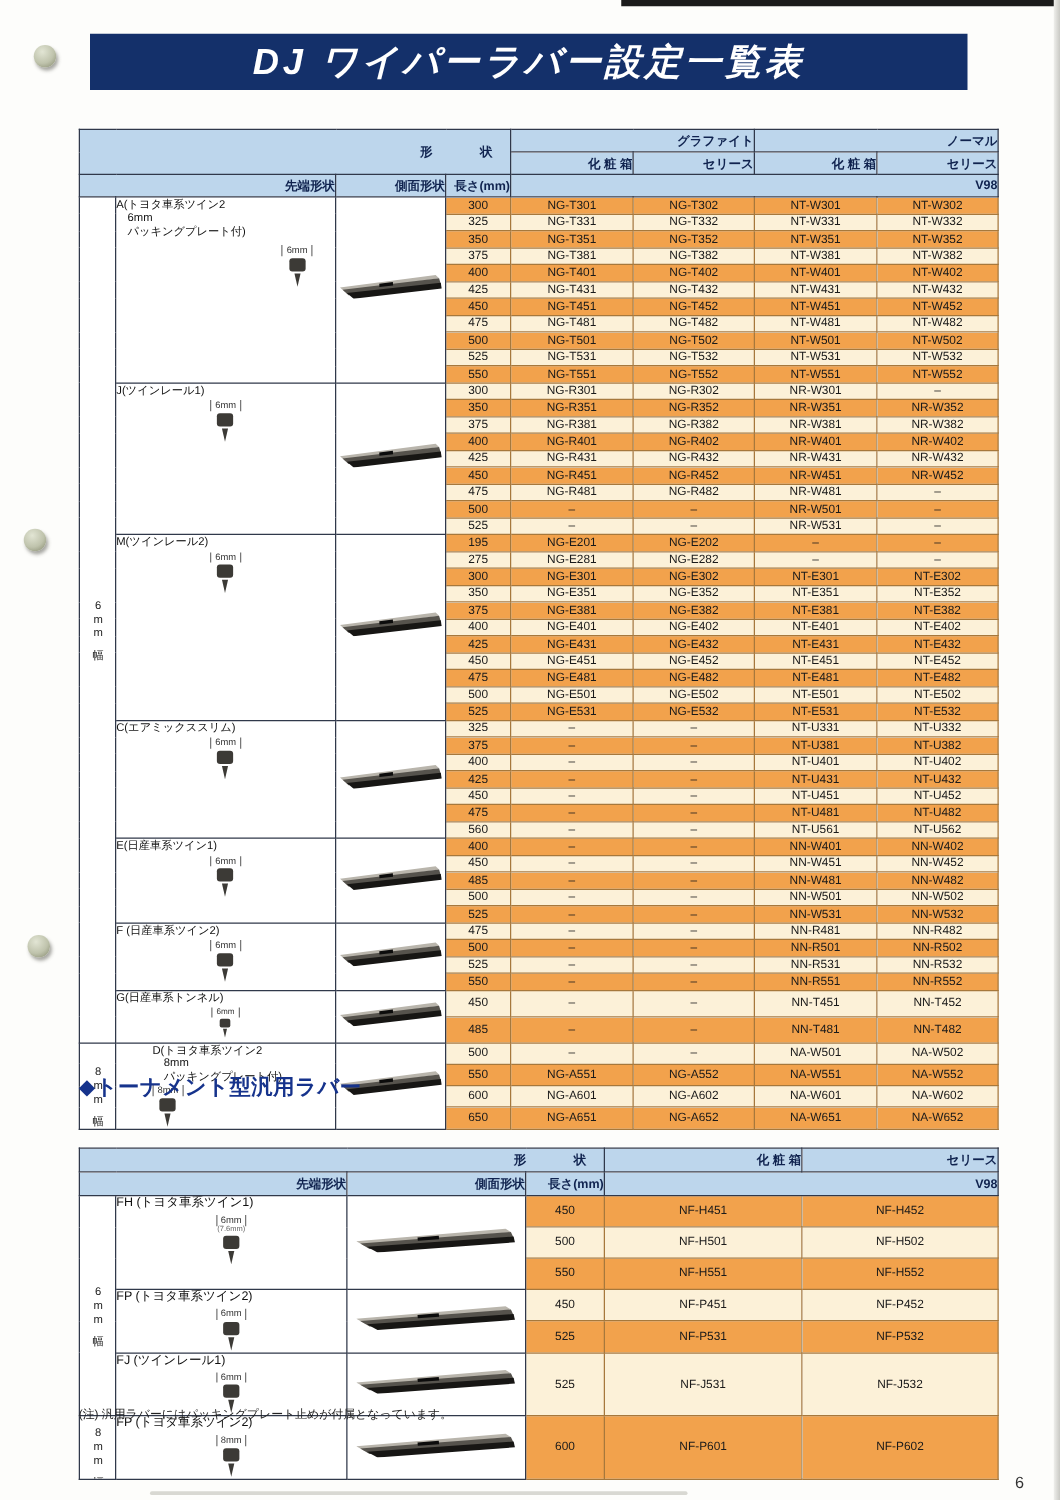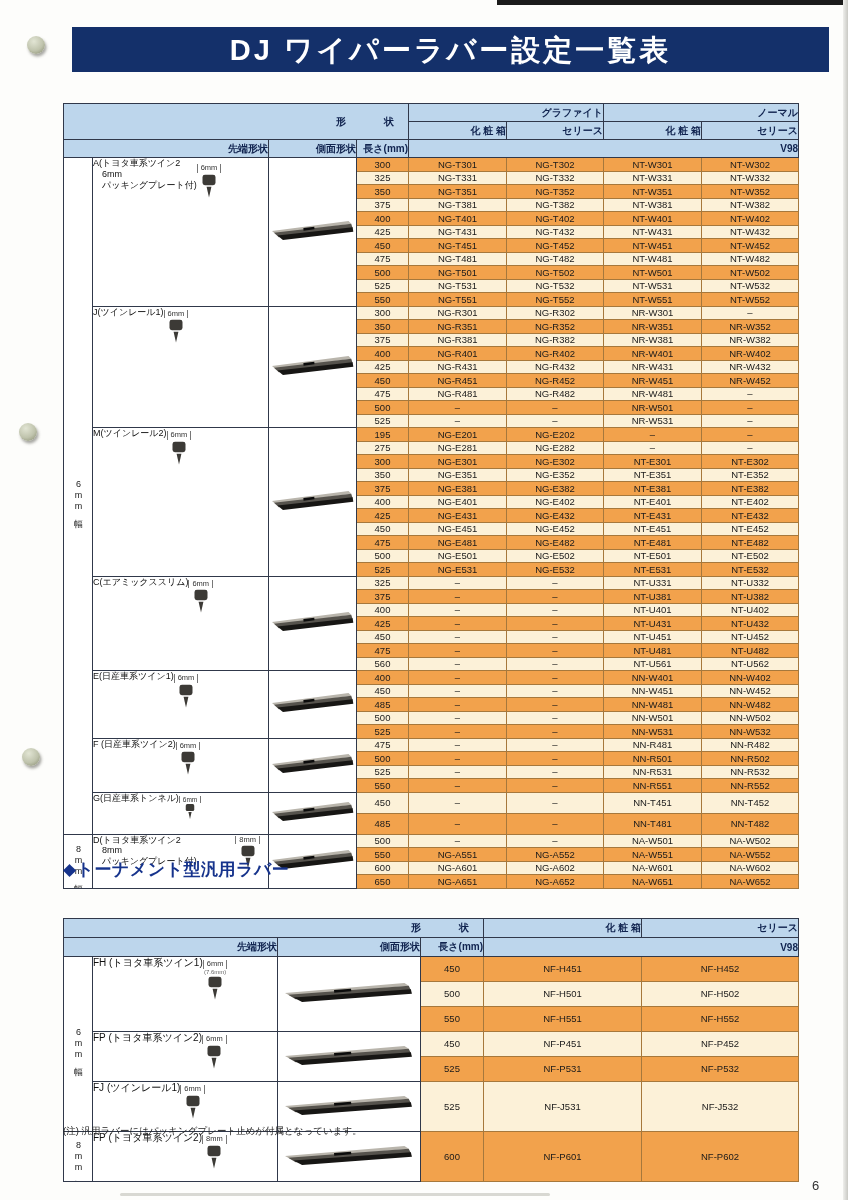--- a/index.html
+++ b/index.html
@@ -6,22 +6,22 @@
   .page{position:relative;width:848px;height:1200px;background:#fdfdfb;overflow:hidden;
         font-family:"Liberation Sans","DejaVu Sans",sans-serif;color:#111;}
   .topstrip{position:absolute;left:497px;top:0;width:351px;height:5px;background:#1b1b1b;}
   .rightedge{position:absolute;right:0;top:0;width:5px;height:100%;background:linear-gradient(to right,#efefec,#c9c9c4);}
   .bottomsmudge{position:absolute;left:120px;top:1193px;width:430px;height:3px;background:#d8d8d2;border-radius:2px;}
   .hole{position:absolute;width:18px;height:18px;border-radius:50%;
         background:radial-gradient(circle at 38% 30%,#e2e5d4,#bfc3ac 55%,#9da188 80%,#7c816a);
         box-shadow:1.5px 2.5px 3px rgba(60,60,50,.45);}
   #hole1{left:27px;top:36px;} #hole2{left:19px;top:423px;} #hole3{left:22px;top:748px;}
 
-  .banner{position:absolute;left:72px;top:27px;width:757px;height:45px;background:var(--navy,#14306a);
-          color:#fff;font-size:29px;font-weight:bold;text-align:center;line-height:46px;letter-spacing:3px;}
+  .banner{position:absolute;left:72px;top:27px;width:702px;height:45px;background:var(--navy,#14306a);
+          color:#fff;font-size:29px;font-weight:bold;text-align:center;line-height:46px;letter-spacing:3px;font-style:italic;}
   .sectitle{position:absolute;left:63px;font-size:17px;font-weight:bold;color:var(--section_blue,#16338c);letter-spacing:.5px;}
   #sec1-title{top:78px;} #sec2-title{top:858px;}
 
   table.cat{position:absolute;left:63px;border-collapse:collapse;table-layout:fixed;width:735px;background:#fff;}
   #t1{top:103px;} #t2{top:918px;}
   table.cat th,table.cat td{padding:0;overflow:hidden;white-space:nowrap;box-sizing:border-box;}
   table.cat th{border:1px solid #30384a;font-size:10px;font-weight:bold;color:#10234f;
                background:var(--lblue,#bdd6ec);text-align:right;}
   th.graphite{background:var(--navy2,#1c3c8c);color:#fff;}
   th.shape-hdr{font-size:12px;letter-spacing:14px;text-indent:14px;}
@@ -32,22 +32,22 @@
   #t2 tbody tr{height:25px;} #t2 tbody tr.tall{height:50px;}
 
   td.len,td.part{border:1px solid #a6783c;font-size:9.5px;text-align:center;color:#1a1a1a;line-height:1;}
   tr.orange td.len,tr.orange td.part{background:var(--orange,#f2a24c);}
   tr.cream td.len,tr.cream td.part{background:var(--cream,#fcf1d8);}
   td.band{background:#fff;border:1px solid #30384a;writing-mode:vertical-rl;text-orientation:upright;
           font-size:9px;text-align:center;color:#222;letter-spacing:1px;}
   td.tipcell{background:#fff;border:1px solid #30384a;vertical-align:top;padding:2px 3px;}
   td.sidecell{background:#fff;border:1px solid #30384a;text-align:center;vertical-align:middle;}
 
-  .tipwrap{display:flex;flex-direction:row;height:100%;}
-  .tipwrap.row{flex-direction:row;justify-content:space-between;align-items:flex-start;}
+  .tipwrap{display:flex;flex-direction:column;height:100%;}
+  .tipwrap.row{flex-direction:column;justify-content:space-between;align-items:flex-start;margin-left:29px;}
   .tiplabel{font-size:9px;color:#111;line-height:1.2;}
   #t2 .tiplabel{font-size:10px;}
   .tipicon{display:flex;flex-direction:column;align-items:center;}
   .tipwrap.center .tipicon{align-self:center;margin-top:3px;}
   .tipwrap.right .tipicon{align-self:flex-end;margin-right:18px;margin-top:6px;}
   .tipwrap.row .tipicon{margin-right:8px;margin-top:1px;}
   .tipsvg{width:22px;height:26px;fill:#3c3a36;}
   .small .tipsvg{width:16px;height:17px;}
   .mm{font-size:7.5px;color:#333;border-left:1px solid #777;border-right:1px solid #777;padding:0 3px;line-height:1.15;}
   .small .mm{font-size:6.5px;}

